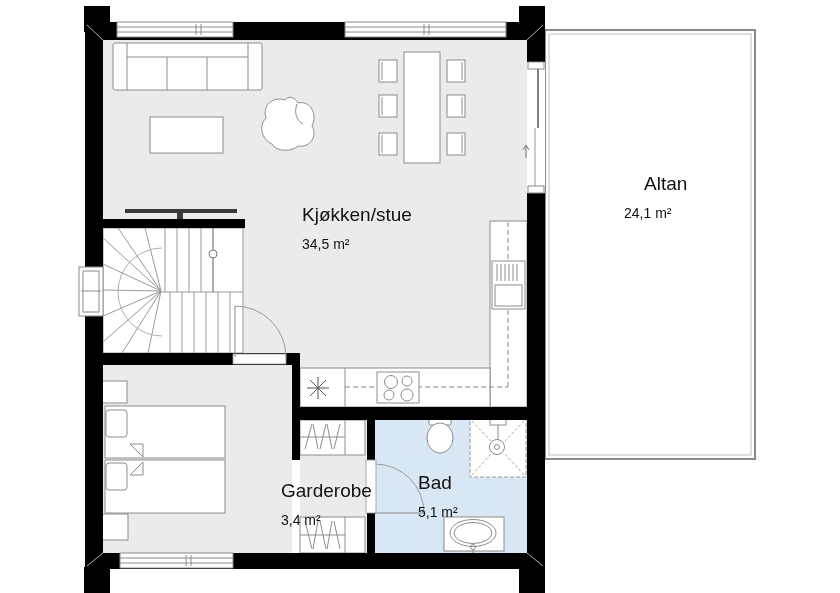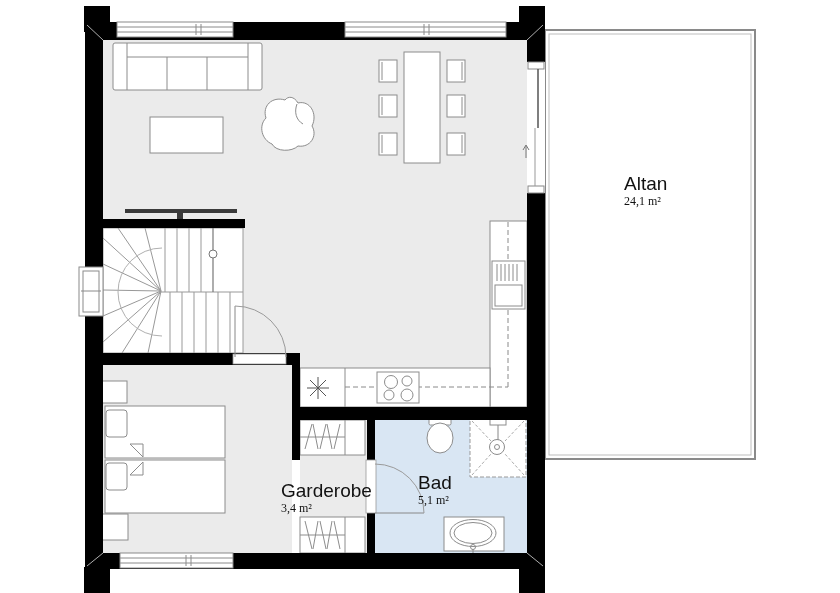--- a/index.html
+++ b/index.html
@@ -1,21 +1,21 @@
 <!DOCTYPE html>
 <html style="--wall: #000000; --floor: #ebebeb; --bathroom-floor: #d9e6f3; --furniture-line: #8c8c8c; --balcony-line: #8a8a8a; --label-text: #111111;"><head>
 <meta charset="utf-8">
 <style>
   html,body{margin:0;padding:0;background:#fff;}
   .plan{position:relative;width:840px;height:593px;background:#fff;overflow:hidden;
         font-family:"Liberation Sans","DejaVu Sans",sans-serif;}
   .plan svg{position:absolute;left:0;top:0;}
   .room-label{position:absolute;color:var(--label-text);}
   .room-name{font-size:19px;line-height:21px;letter-spacing:0;white-space:nowrap;}
-  .room-area{font-size:12px;line-height:12px;margin-top:1px;white-space:nowrap;font-family:Liberation Serif, serif;}
+  .room-area{font-size:14px;line-height:12px;margin-top:13px;white-space:nowrap;}
   .wallfill{fill:var(--wall);}
   .floorfill{fill:var(--floor);}
   .badfill{fill:var(--bathroom-floor);}
   .fur{stroke:var(--furniture-line);fill:#ffffff;stroke-width:1;}
   .lin{stroke:var(--furniture-line);fill:none;stroke-width:1;}
 </style>
 </head>
 <body>
 
 <div class="plan">
@@ -269,22 +269,26 @@
       <path d="M 235 306 A 51 51 0 0 1 286 357" fill="none" stroke="#9a9a9a"></path>
     </g>
     <g>
       <rect x="366" y="460" width="10" height="53" fill="#ffffff" stroke="#9a9a9a" stroke-width="0.8"></rect>
       <line x1="375" y1="513" x2="424" y2="513" stroke="#888"></line>
       <path d="M 375 464 A 49 49 0 0 1 424 513" fill="none" stroke="#9a9a9a"></path>
     </g>
   </g>
 </svg>
 
+  <div class="room-label" style="left:302px;top:204px">
+    <div class="room-name">Kjøkken/stue</div>
+    <div class="room-area">34,5 m²</div>
+  </div>
   <div class="room-label" style="left:624px;top:173px">
-    <div class="room-name" style="margin-left:0">Altan</div>
+    <div class="room-name" style="margin-left:20px">Altan</div>
     <div class="room-area">24,1 m²</div>
   </div>
   <div class="room-label" style="left:281px;top:480px">
     <div class="room-name">Garderobe</div>
     <div class="room-area">3,4 m²</div>
   </div>
   <div class="room-label" style="left:418px;top:472px">
     <div class="room-name">Bad</div>
     <div class="room-area">5,1 m²</div>
   </div>

